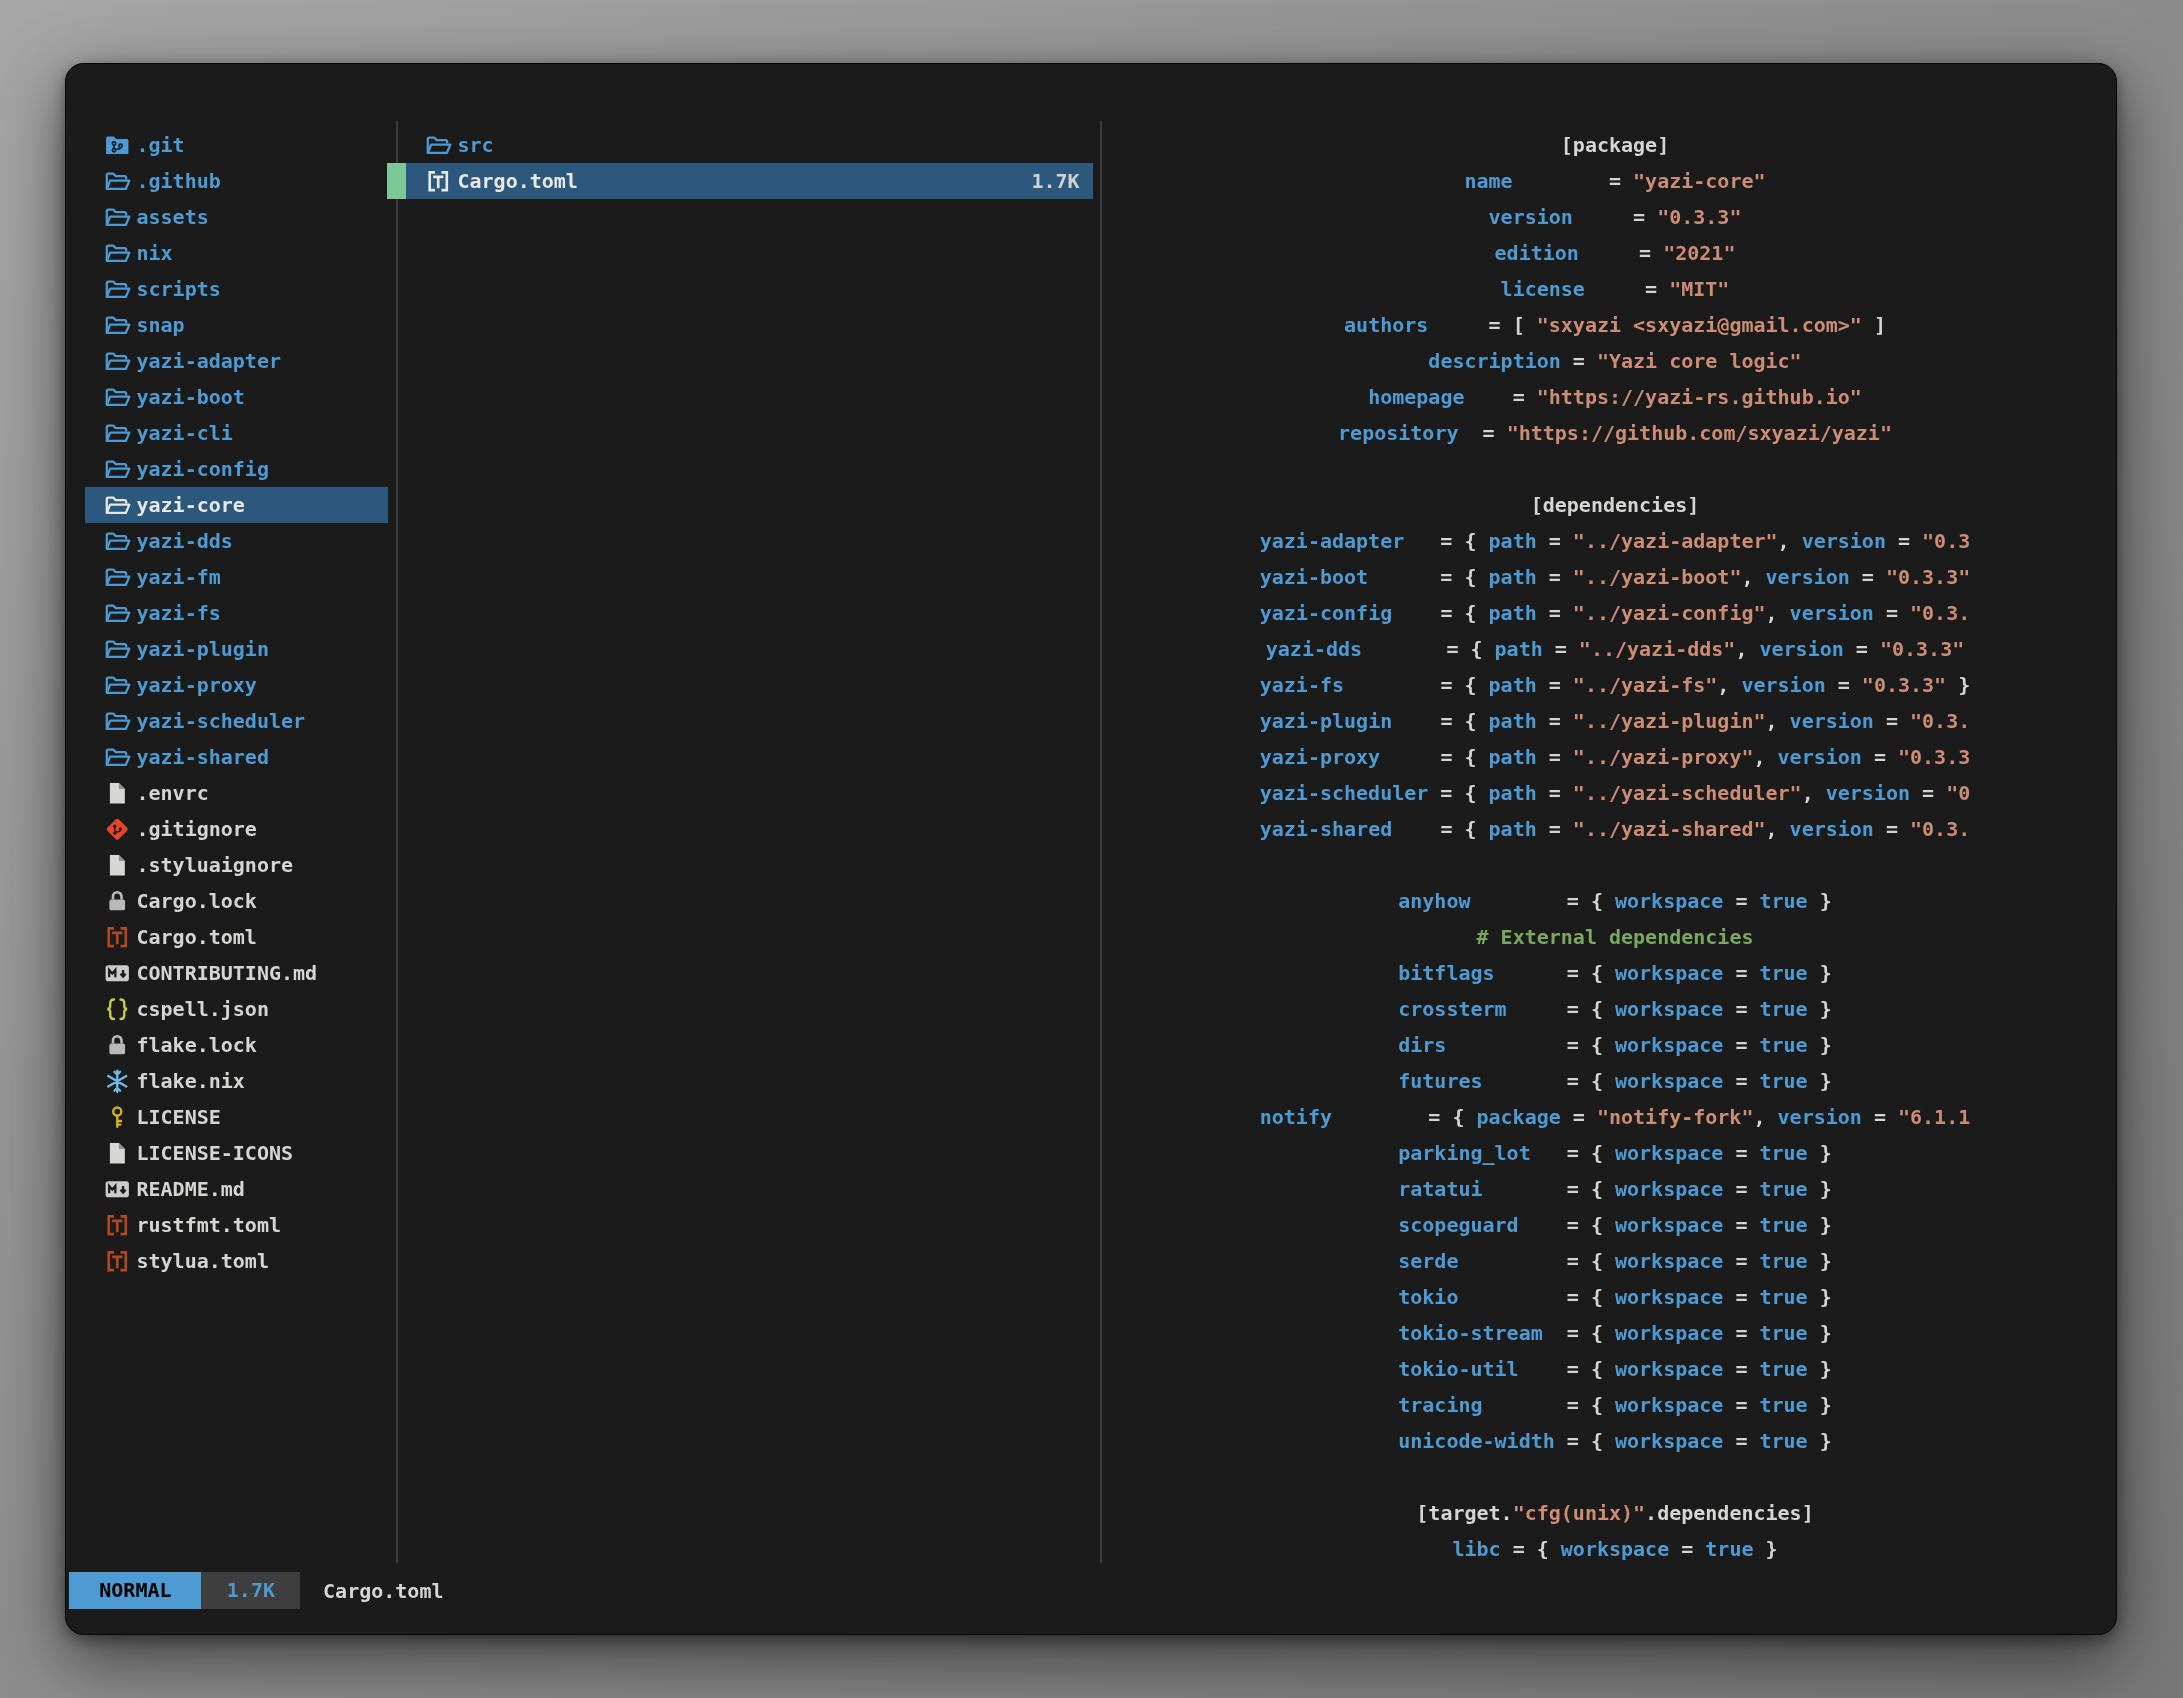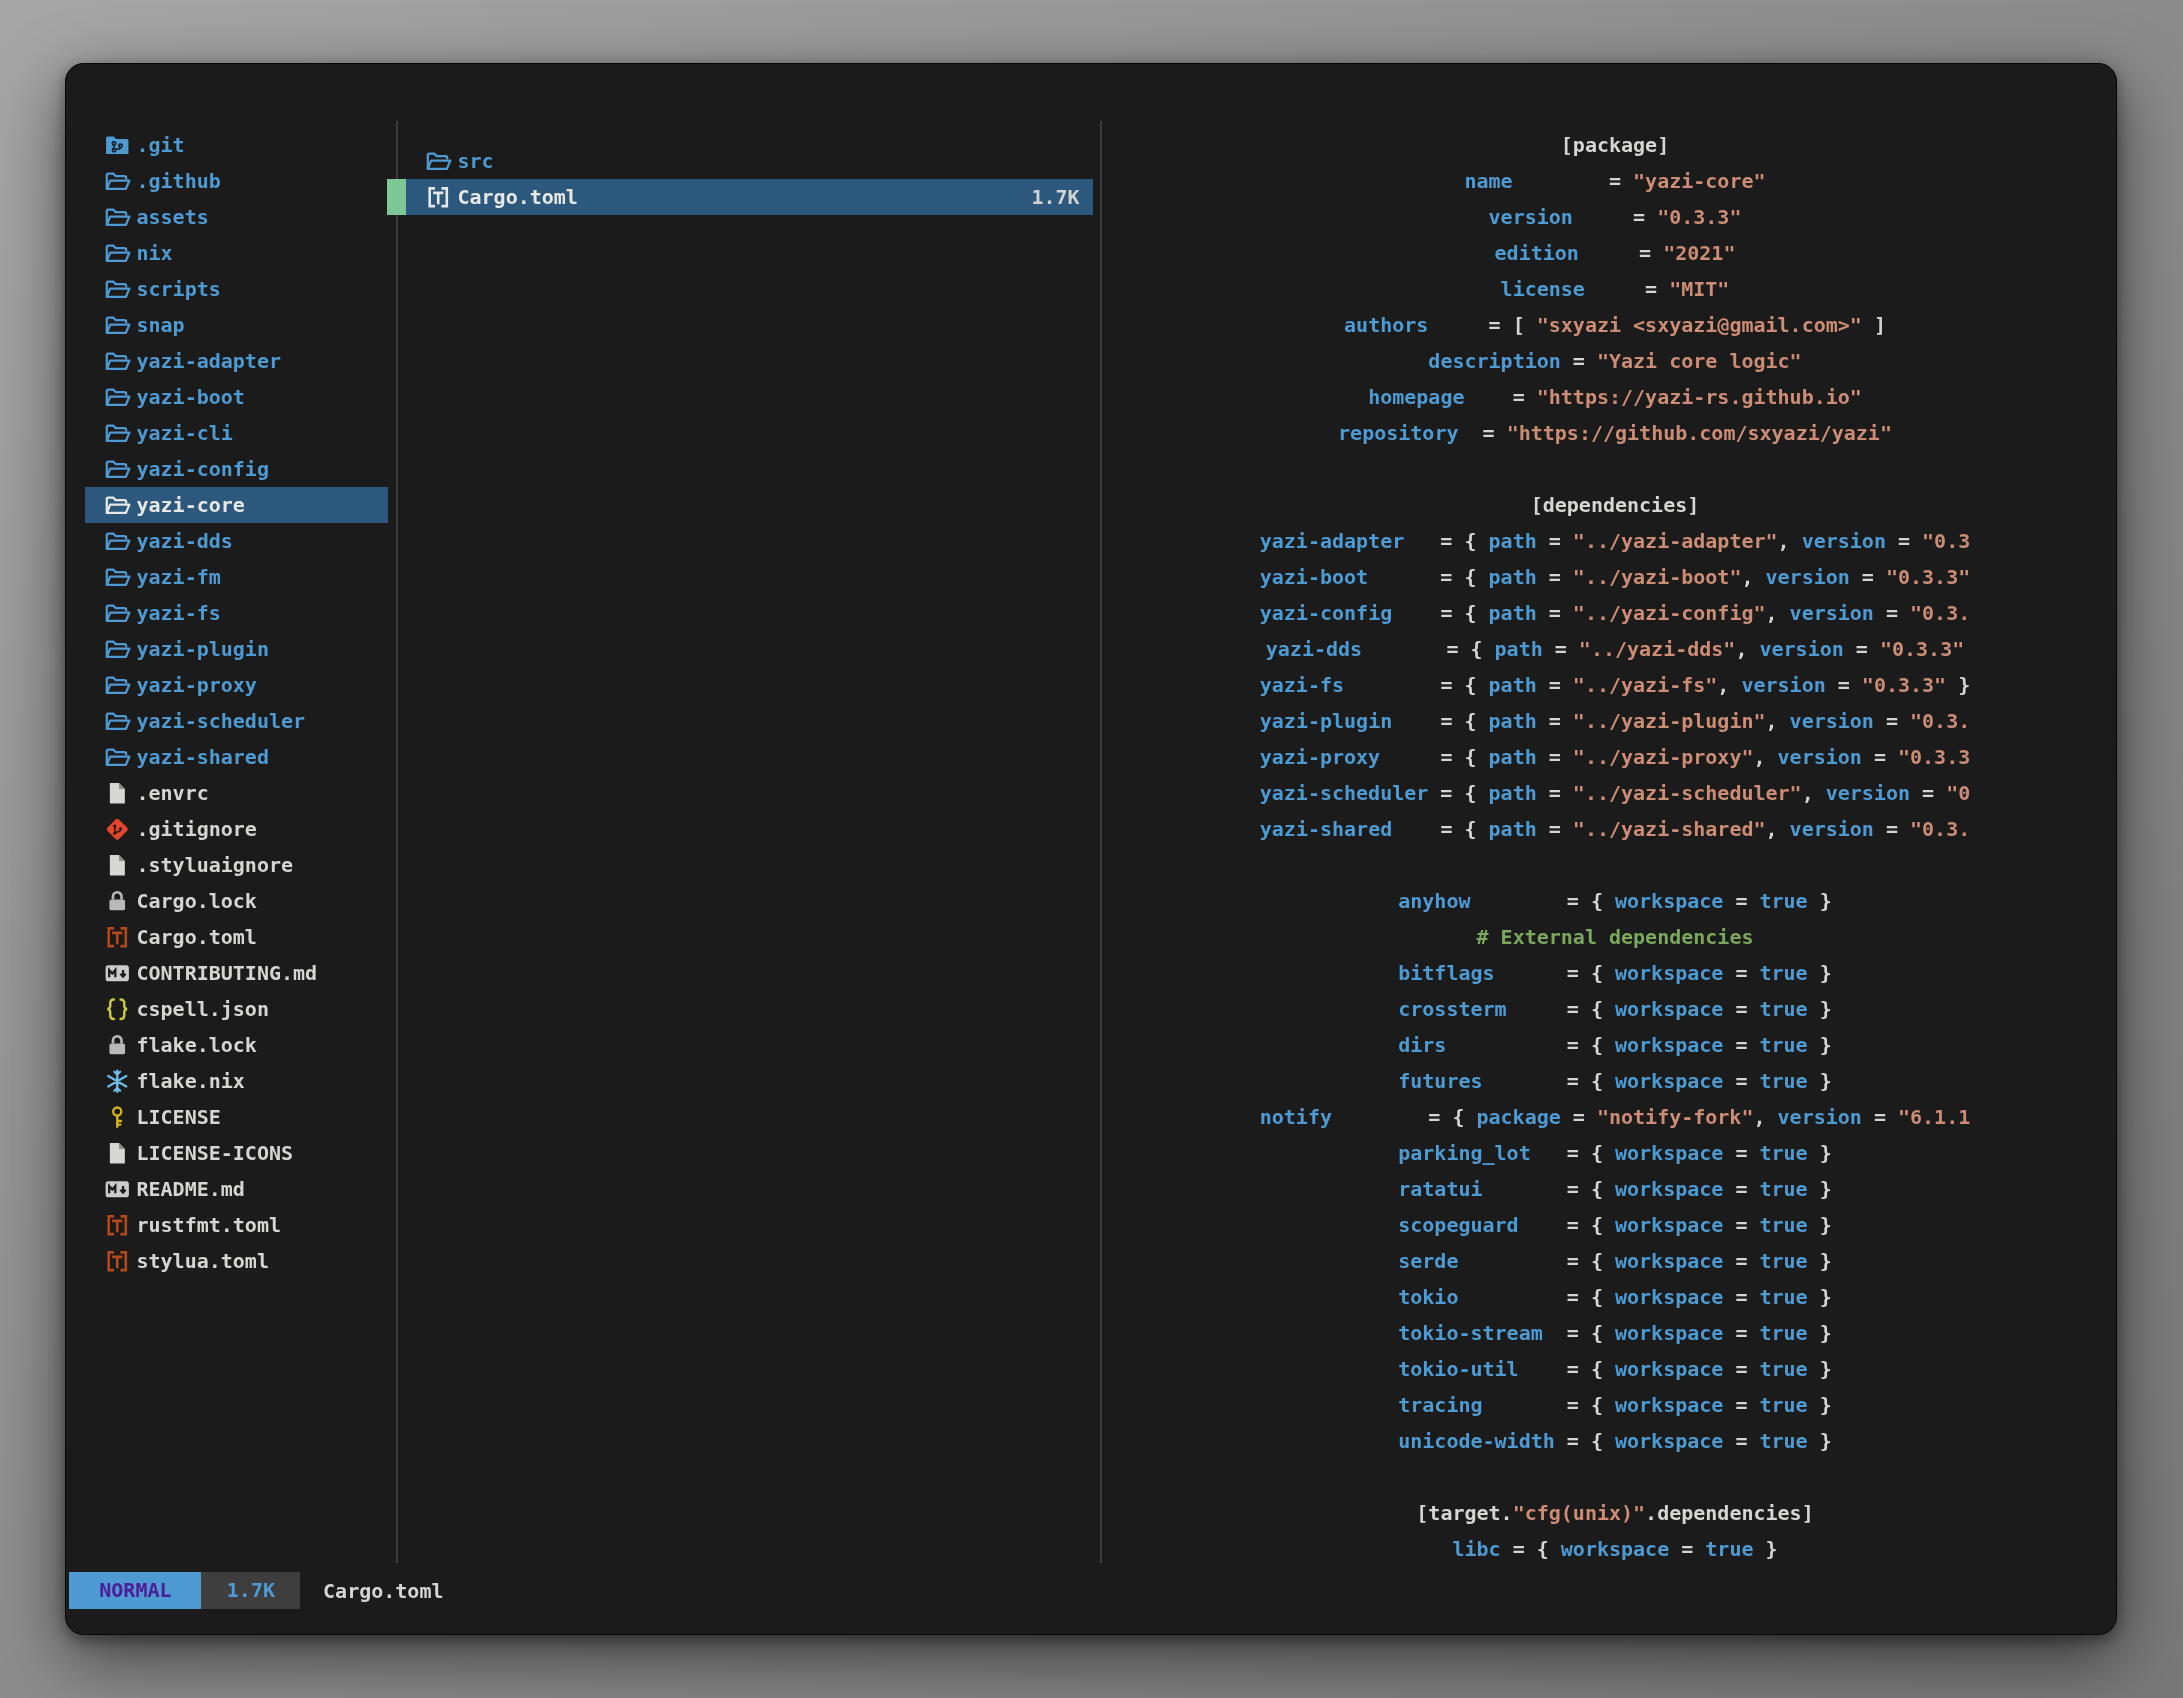--- a/index.html
+++ b/index.html
@@ -6,21 +6,21 @@
   body{width:2183px;height:1698px;overflow:hidden;
        background:linear-gradient(140deg,#a6a6a6 0%,#8e8e8e 45%,#787878 100%);
        font-family:"DejaVu Sans Mono",monospace;}
   .terminal{position:absolute;left:65px;top:63px;width:2052px;height:1572px;box-sizing:border-box;
        background:var(--terminal-bg,#1b1b1b);border:1.7px solid #060606;border-radius:18.5px;
        box-shadow:0 22px 67px rgba(0,0,0,.55),0 5px 15px rgba(0,0,0,.4);
        font-weight:bold;font-size:20px;color:var(--text-gray,#d5d5d3);overflow:hidden;}
   
   .pane{position:absolute;top:63px;}
   #parentPane{left:18.5px;width:303px;}
-  #currentPane{left:321px;width:706px;margin-top:16px;}
+  #currentPane{left:321px;width:706px;}
   #previewPane{left:1045px;width:1008px;bottom:0;overflow:hidden;text-align:center;}
   .vdiv{position:absolute;top:57px;height:1442px;width:1.7px;background:var(--divider,#3c3c3c);}
   #div1{left:330px;} #div2{left:1034px;}
   
   .item{position:relative;height:36px;display:flex;align-items:center;white-space:pre;}
   .item.sel{background:var(--selection-bg,#2d587e);}
   .ic{margin-left:18.5px;width:28.5px;height:28.5px;flex:0 0 28.5px;display:flex;align-items:center;justify-content:center;}
   .ic svg{display:block;}
   .lbl{margin-left:5px;}
   .lbl.folder{color:var(--accent-blue,#4e9bd4);}
@@ -35,21 +35,21 @@
   .tok-s{color:var(--string-salmon,#cd8d75);}
   .tok-p,.tok-h{color:var(--text-gray,#d5d5d3);}
   .tok-c{color:var(--comment-green,#79a85e);}
   .tok-b{color:var(--accent-blue,#4e9bd4);}
   
   .statusbar{position:absolute;left:0;right:0;top:1508px;height:37px;display:flex;
              justify-content:space-between;align-items:center;}
   .sb-left{display:flex;align-items:center;margin-left:3.4px;}
   .sb-right{display:flex;align-items:center;}
   .badge{display:inline-block;height:37px;line-height:37px;text-align:center;}
-  .badge-blue{background:var(--accent-blue,#4e9bd4);color:#4c1d95;}
+  .badge-blue{background:var(--accent-blue,#4e9bd4);color:#000000;}
   .badge-gray{background:var(--badge-gray,#3e3e3e);color:var(--accent-blue,#4e9bd4);}
   .w-mode{width:132px;} .w-size{width:99px;} .w-bot{width:99px;} .w-counter{width:121px;}
   .sb-filename{margin-left:22.7px;color:var(--text-gray,#d5d5d3);}
   .perms{margin-right:17px;letter-spacing:0;}
   .perm-dash{color:#8c8c8c;} .perm-read{color:var(--perm-yellow,#d3bd85);} .perm-write{color:var(--perm-red,#e0474d);}
 </style>
 </head>
 <body>
 
 <div class="terminal">

